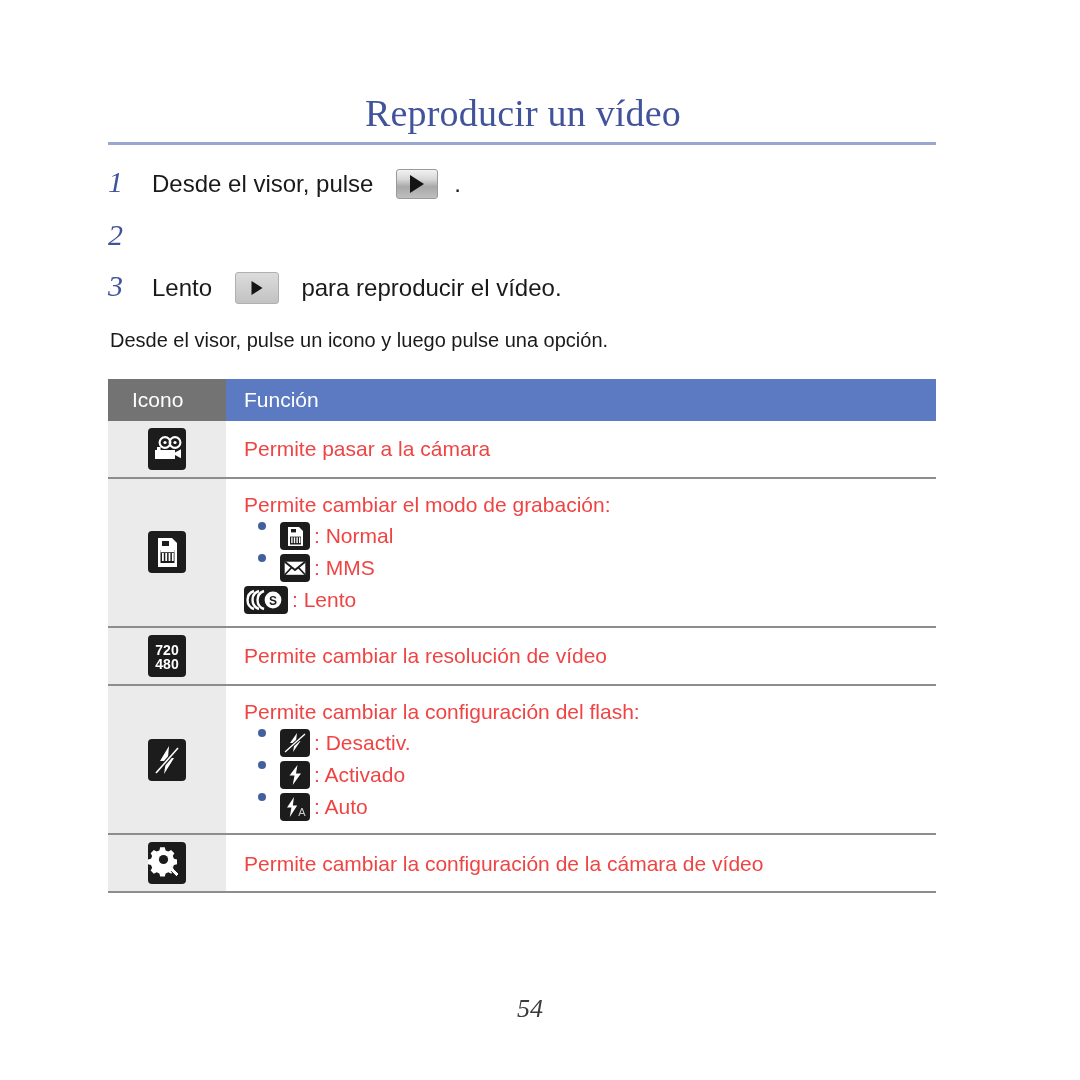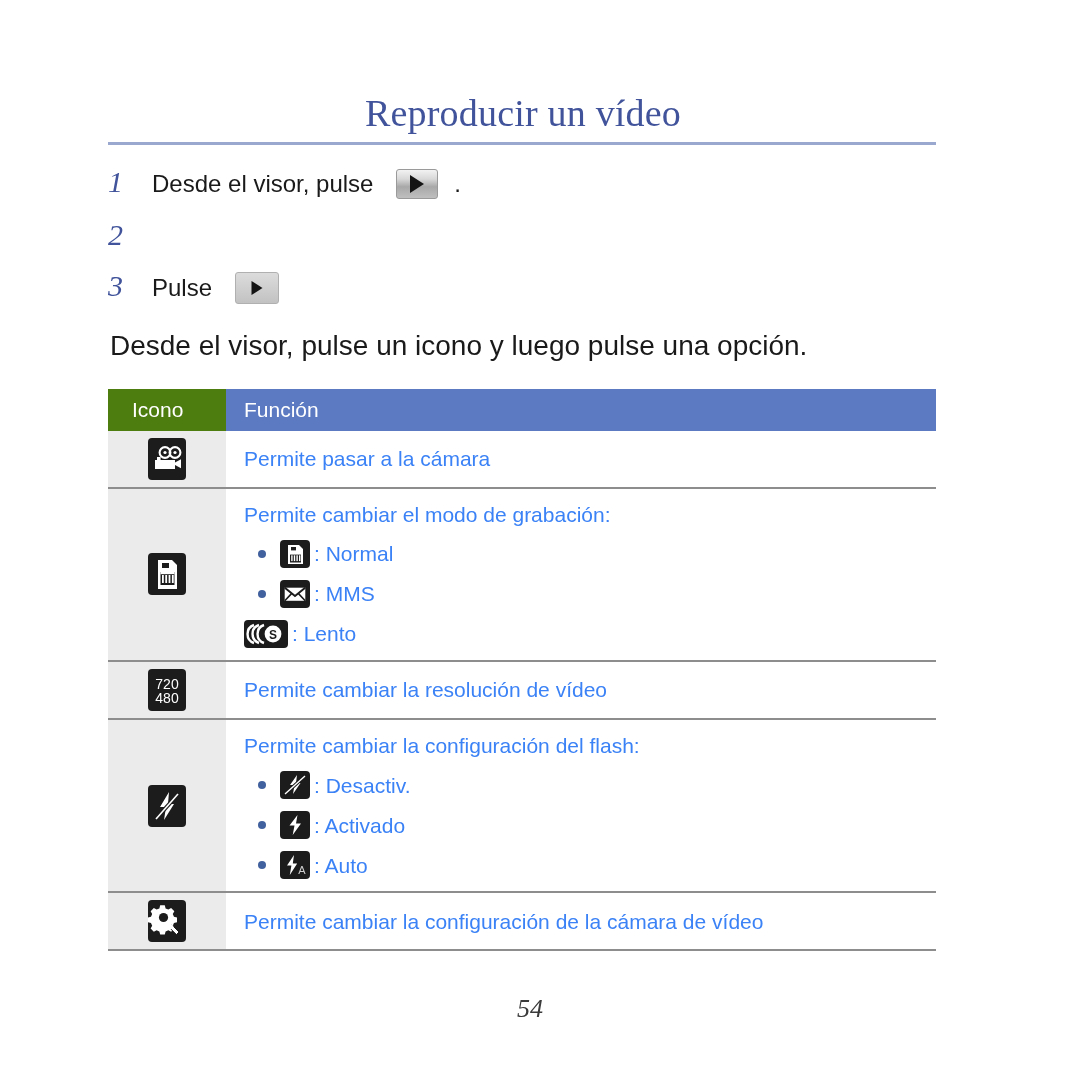--- a/index.html
+++ b/index.html
@@ -121,21 +121,21 @@
   .icon-table col.c-icon { width: 118px; }
   .icon-table col.c-func { width: 710px; }
 
   .icon-table thead th {
     padding: 0;
     height: 42px;
     text-align: left;
     font-weight: 400;
   }
   th.th-icon {
-    background: #4d7c0f;
+    background: #737373;
     color: #ffffff;
     font-size: 21px;
     padding-left: 24px !important;
     font-family: "Liberation Sans", sans-serif;
   }
   th.th-func {
     background: #5b7ac2;
     color: #ffffff;
     font-size: 21px;
     padding-left: 18px !important;
@@ -148,35 +148,34 @@
     padding: 0;
   }
   td.cell-icon {
     background: #ebebeb;
     text-align: center;
     border-right: 0;
   }
   td.cell-func {
     background: #ffffff;
     padding: 12px 10px 12px 18px !important;
-    color: #3b82f6;
+    color: #ef4444;
     font-size: 21px;
     line-height: 1.3;
   }
   td.cell-func .lead { display: block; }
 
   .opts {
     list-style: none;
     margin: 4px 0 0 0;
     padding: 0;
   }
   .opts li {
     display: flex;
-    align-items: center;
-    margin: 12px 0 0 0;
+    margin: 4px 0 0 0;
   }
   .bullet {
     display: inline-block;
     width: 8px; height: 8px;
     border-radius: 50%;
     background: #41609e;
     margin: 0 14px 0 14px;
     flex: 0 0 8px;
   }
   .opt-label { margin-left: 4px; }
@@ -231,31 +230,32 @@
         </span>
       </li>
 
       <li class="step">
         <span class="step-num">2</span>
       </li>
 
       <li class="step">
         <span class="step-num">3</span>
         <span class="step-text">
-          <span class="txt">Pulse </span>
+          <span class="txt">Lento </span>
           <span class="keybtn small">
             <span class="tri"></span>
           </span>
+          <span class="txt"> para reproducir el vídeo.</span>
         </span>
       </li>
 
     </ul>
 
 
-    <p style="font-size:28px;color:#1a1a1a;margin:24px 0 0 2px;line-height:1.25;">Desde el visor, pulse un icono y luego pulse una opción.</p>
+    <p style="font-size:20px;color:#1a1a1a;margin:24px 0 0 2px;line-height:1.25;">Desde el visor, pulse un icono y luego pulse una opción.</p>
 
     <table class="icon-table">
       <colgroup>
         <col class="c-icon">
         <col class="c-func">
       </colgroup>
       <thead>
         <tr>
           <th class="th-icon">Icono</th>
           <th class="th-func">Función</th>
@@ -337,21 +337,21 @@
                       <text x="29" y="18.6" text-anchor="middle" fill="#1c1c1c" font-family="Liberation Sans, sans-serif" font-size="12" font-weight="bold">S</text>
                     </svg>
                   </span>
                 <span class="opt-label">: Lento</span>
               </li>
             </ul>
           </td>
         </tr>
 
         <tr>
-          <td class="cell-icon" style="height:56px;">
+          <td class="cell-icon" style="height:56px;font-weight:bold;">
             <span class="ic lg">
               <svg viewBox="0 0 38 42" xmlns="http://www.w3.org/2000/svg">
                 <text x="19" y="20" text-anchor="middle" fill="#ffffff" font-family="Liberation Sans, sans-serif" font-size="14">720</text>
                 <text x="19" y="34" text-anchor="middle" fill="#ffffff" font-family="Liberation Sans, sans-serif" font-size="14">480</text>
               </svg>
             </span>
           </td>
           <td class="cell-func">
             <span class="lead">Permite cambiar la resolución de vídeo</span>
           </td>

